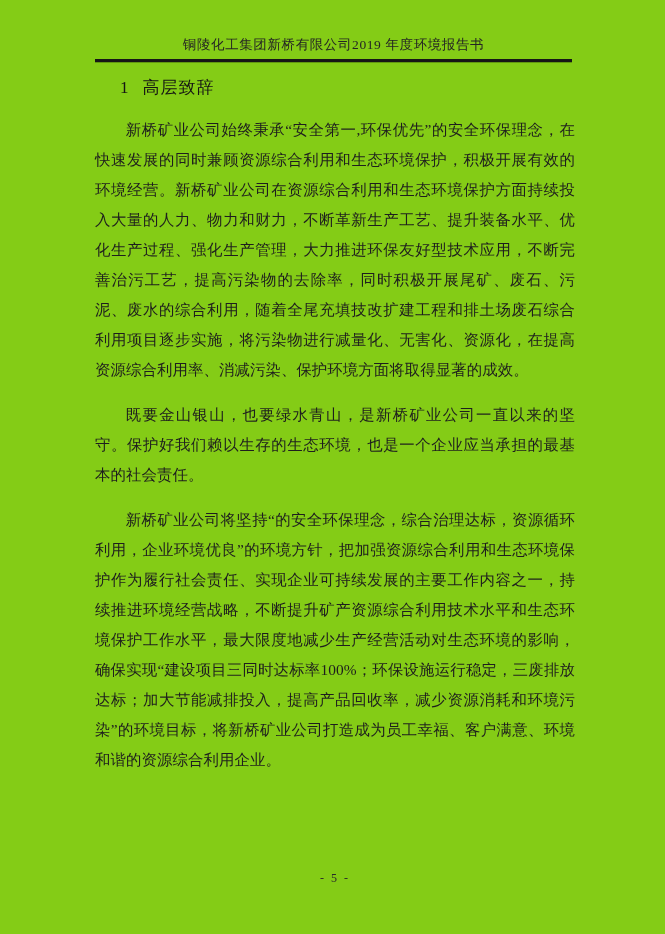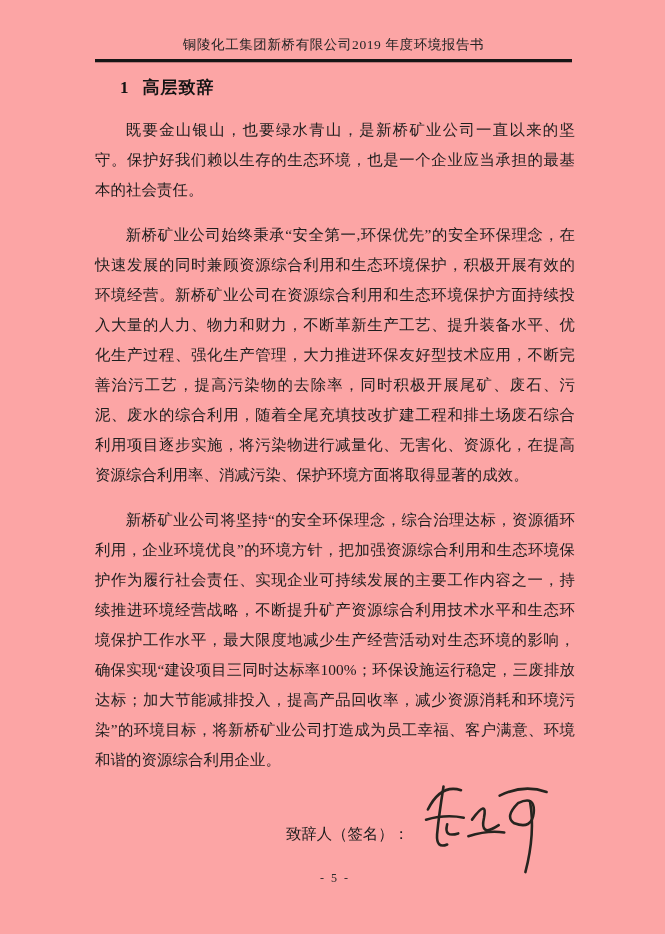--- a/index.html
+++ b/index.html
@@ -1,21 +1,21 @@
 <!DOCTYPE html>
 <html><head>
 <meta charset="utf-8">
 <style>
   * { margin: 0; padding: 0; box-sizing: border-box; }
   html, body { background: #ffffff; }
   .page {
     position: relative;
     width: 665px;
     height: 934px;
-    background: #fca5a5;
+    background: #84cc16;
     font-family: "Liberation Serif", "DejaVu Serif", serif;
     color: #1c1c1c;
     overflow: hidden;
   }
   .header {
     position: absolute;
     left: 95px;
     top: 36px;
     width: 477px;
   }
@@ -34,21 +34,21 @@
   }
   .content {
     position: absolute;
     left: 95px;
     top: 76px;
     width: 480px;
   }
   .section-heading {
     margin-left: 25px;
     font-size: 17px;
-    font-weight: bold;
+    font-weight: normal;
     color: #141414;
     line-height: 24px;
     letter-spacing: 1px;
   }
   .section-number { margin-right: 13px; }
   .body-para {
     margin-top: 15px;
     font-size: 15.4px;
     line-height: 30px;
     text-align: justify;
@@ -96,42 +96,26 @@
     <div class="header-title">铜陵化工集团新桥有限公司2019 年度环境报告书</div>
     <div class="header-rule"></div>
   </div>
 
   <div class="content">
 
     <div class="section-heading">
       <span class="section-number">1</span><span>高层致辞</span>
     </div>
 
+    <p class="body-para">新桥矿业公司始终秉承“安全第一,环保优先”的安全环保理念，在快速发展的同时兼顾资源综合利用和生态环境保护，积极开展有效的环境经营。新桥矿业公司在资源综合利用和生态环境保护方面持续投入大量的人力、物力和财力，不断革新生产工艺、提升装备水平、优化生产过程、强化生产管理，大力推进环保友好型技术应用，不断完善治污工艺，提高污染物的去除率，同时积极开展尾矿、废石、污泥、废水的综合利用，随着全尾充填技改扩建工程和排土场废石综合利用项目逐步实施，将污染物进行减量化、无害化、资源化，在提高资源综合利用率、消减污染、保护环境方面将取得显著的成效。</p>
+
     <p class="body-para">既要金山银山，也要绿水青山，是新桥矿业公司一直以来的坚守。保护好我们赖以生存的生态环境，也是一个企业应当承担的最基本的社会责任。</p>
-
-    <p class="body-para">新桥矿业公司始终秉承“安全第一,环保优先”的安全环保理念，在快速发展的同时兼顾资源综合利用和生态环境保护，积极开展有效的环境经营。新桥矿业公司在资源综合利用和生态环境保护方面持续投入大量的人力、物力和财力，不断革新生产工艺、提升装备水平、优化生产过程、强化生产管理，大力推进环保友好型技术应用，不断完善治污工艺，提高污染物的去除率，同时积极开展尾矿、废石、污泥、废水的综合利用，随着全尾充填技改扩建工程和排土场废石综合利用项目逐步实施，将污染物进行减量化、无害化、资源化，在提高资源综合利用率、消减污染、保护环境方面将取得显著的成效。</p>
 
     <p class="body-para">新桥矿业公司将坚持“的安全环保理念，综合治理达标，资源循环利用，企业环境优良”的环境方针，把加强资源综合利用和生态环境保护作为履行社会责任、实现企业可持续发展的主要工作内容之一，持续推进环境经营战略，不断提升矿产资源综合利用技术水平和生态环境保护工作水平，最大限度地减少生产经营活动对生态环境的影响，确保实现“建设项目三同时达标率100%；环保设施运行稳定，三废排放达标；加大节能减排投入，提高产品回收率，减少资源消耗和环境污染”的环境目标，将新桥矿业公司打造成为员工幸福、客户满意、环境和谐的资源综合利用企业。</p>
 
-    <div class="signature-row">
-      <span class="signature-label">致辞人（签名）：</span>
-      <svg class="signature-svg" viewBox="0 0 150 110" fill="none" xmlns="http://www.w3.org/2000/svg">
-        <g stroke="#26241f" stroke-width="2.8" stroke-linecap="round" fill="none">
-          <path d="M14,36 Q28,8 50,15"></path>
-          <path d="M31,11 Q26,42 24,63 Q23,79 35,74"></path>
-          <path d="M12,47 Q34,41 53,45"></path>
-          <path d="M35,52 Q31,67 47,62"></path>
-          <path d="M62,47 Q79,24 75,45 Q70,67 91,53"></path>
-          <path d="M58,65 Q80,58 97,61"></path>
-          <path d="M92,21 Q118,8 143,17"></path>
-          <path d="M112,29 Q131,20 129,40 Q127,58 108,51 Q97,44 112,29"></path>
-          <path d="M125,27 Q131,62 120,104"></path>
-        </g>
-      </svg>
-    </div>
 
   </div>
 
   <div class="footer">
     <span>- 5 -</span>
   </div>
 
 </div>
 
 </body></html>

